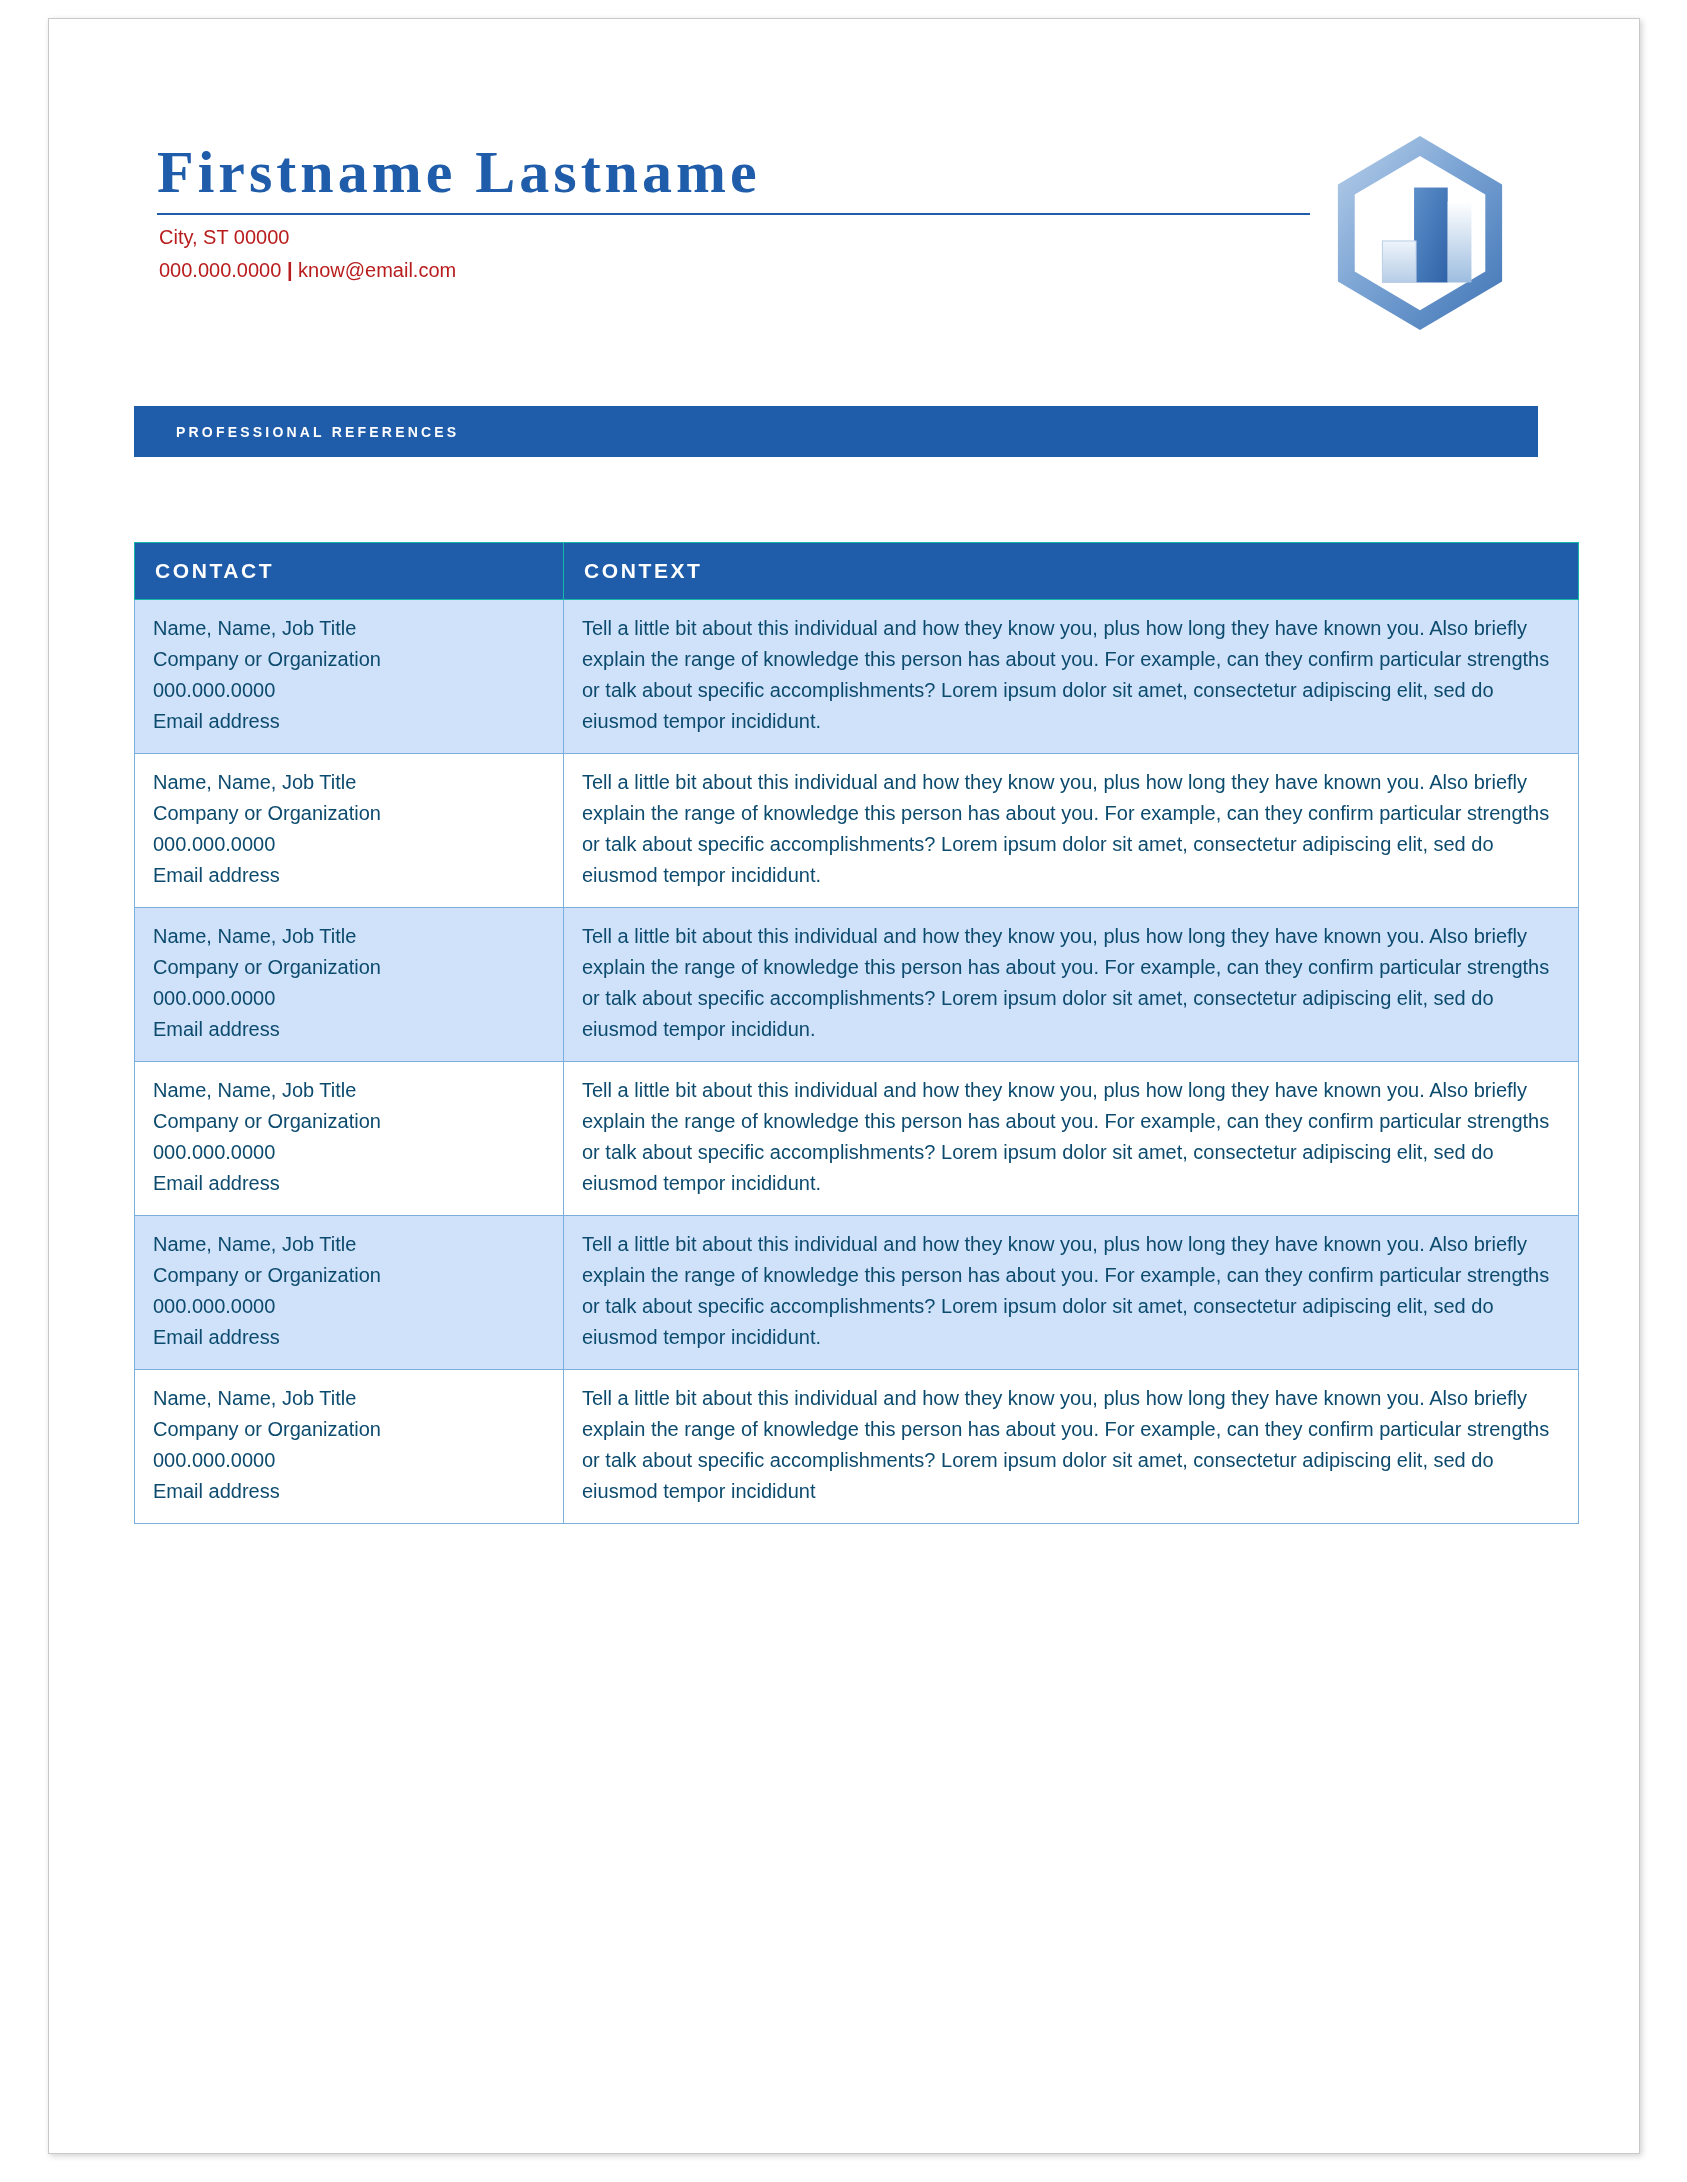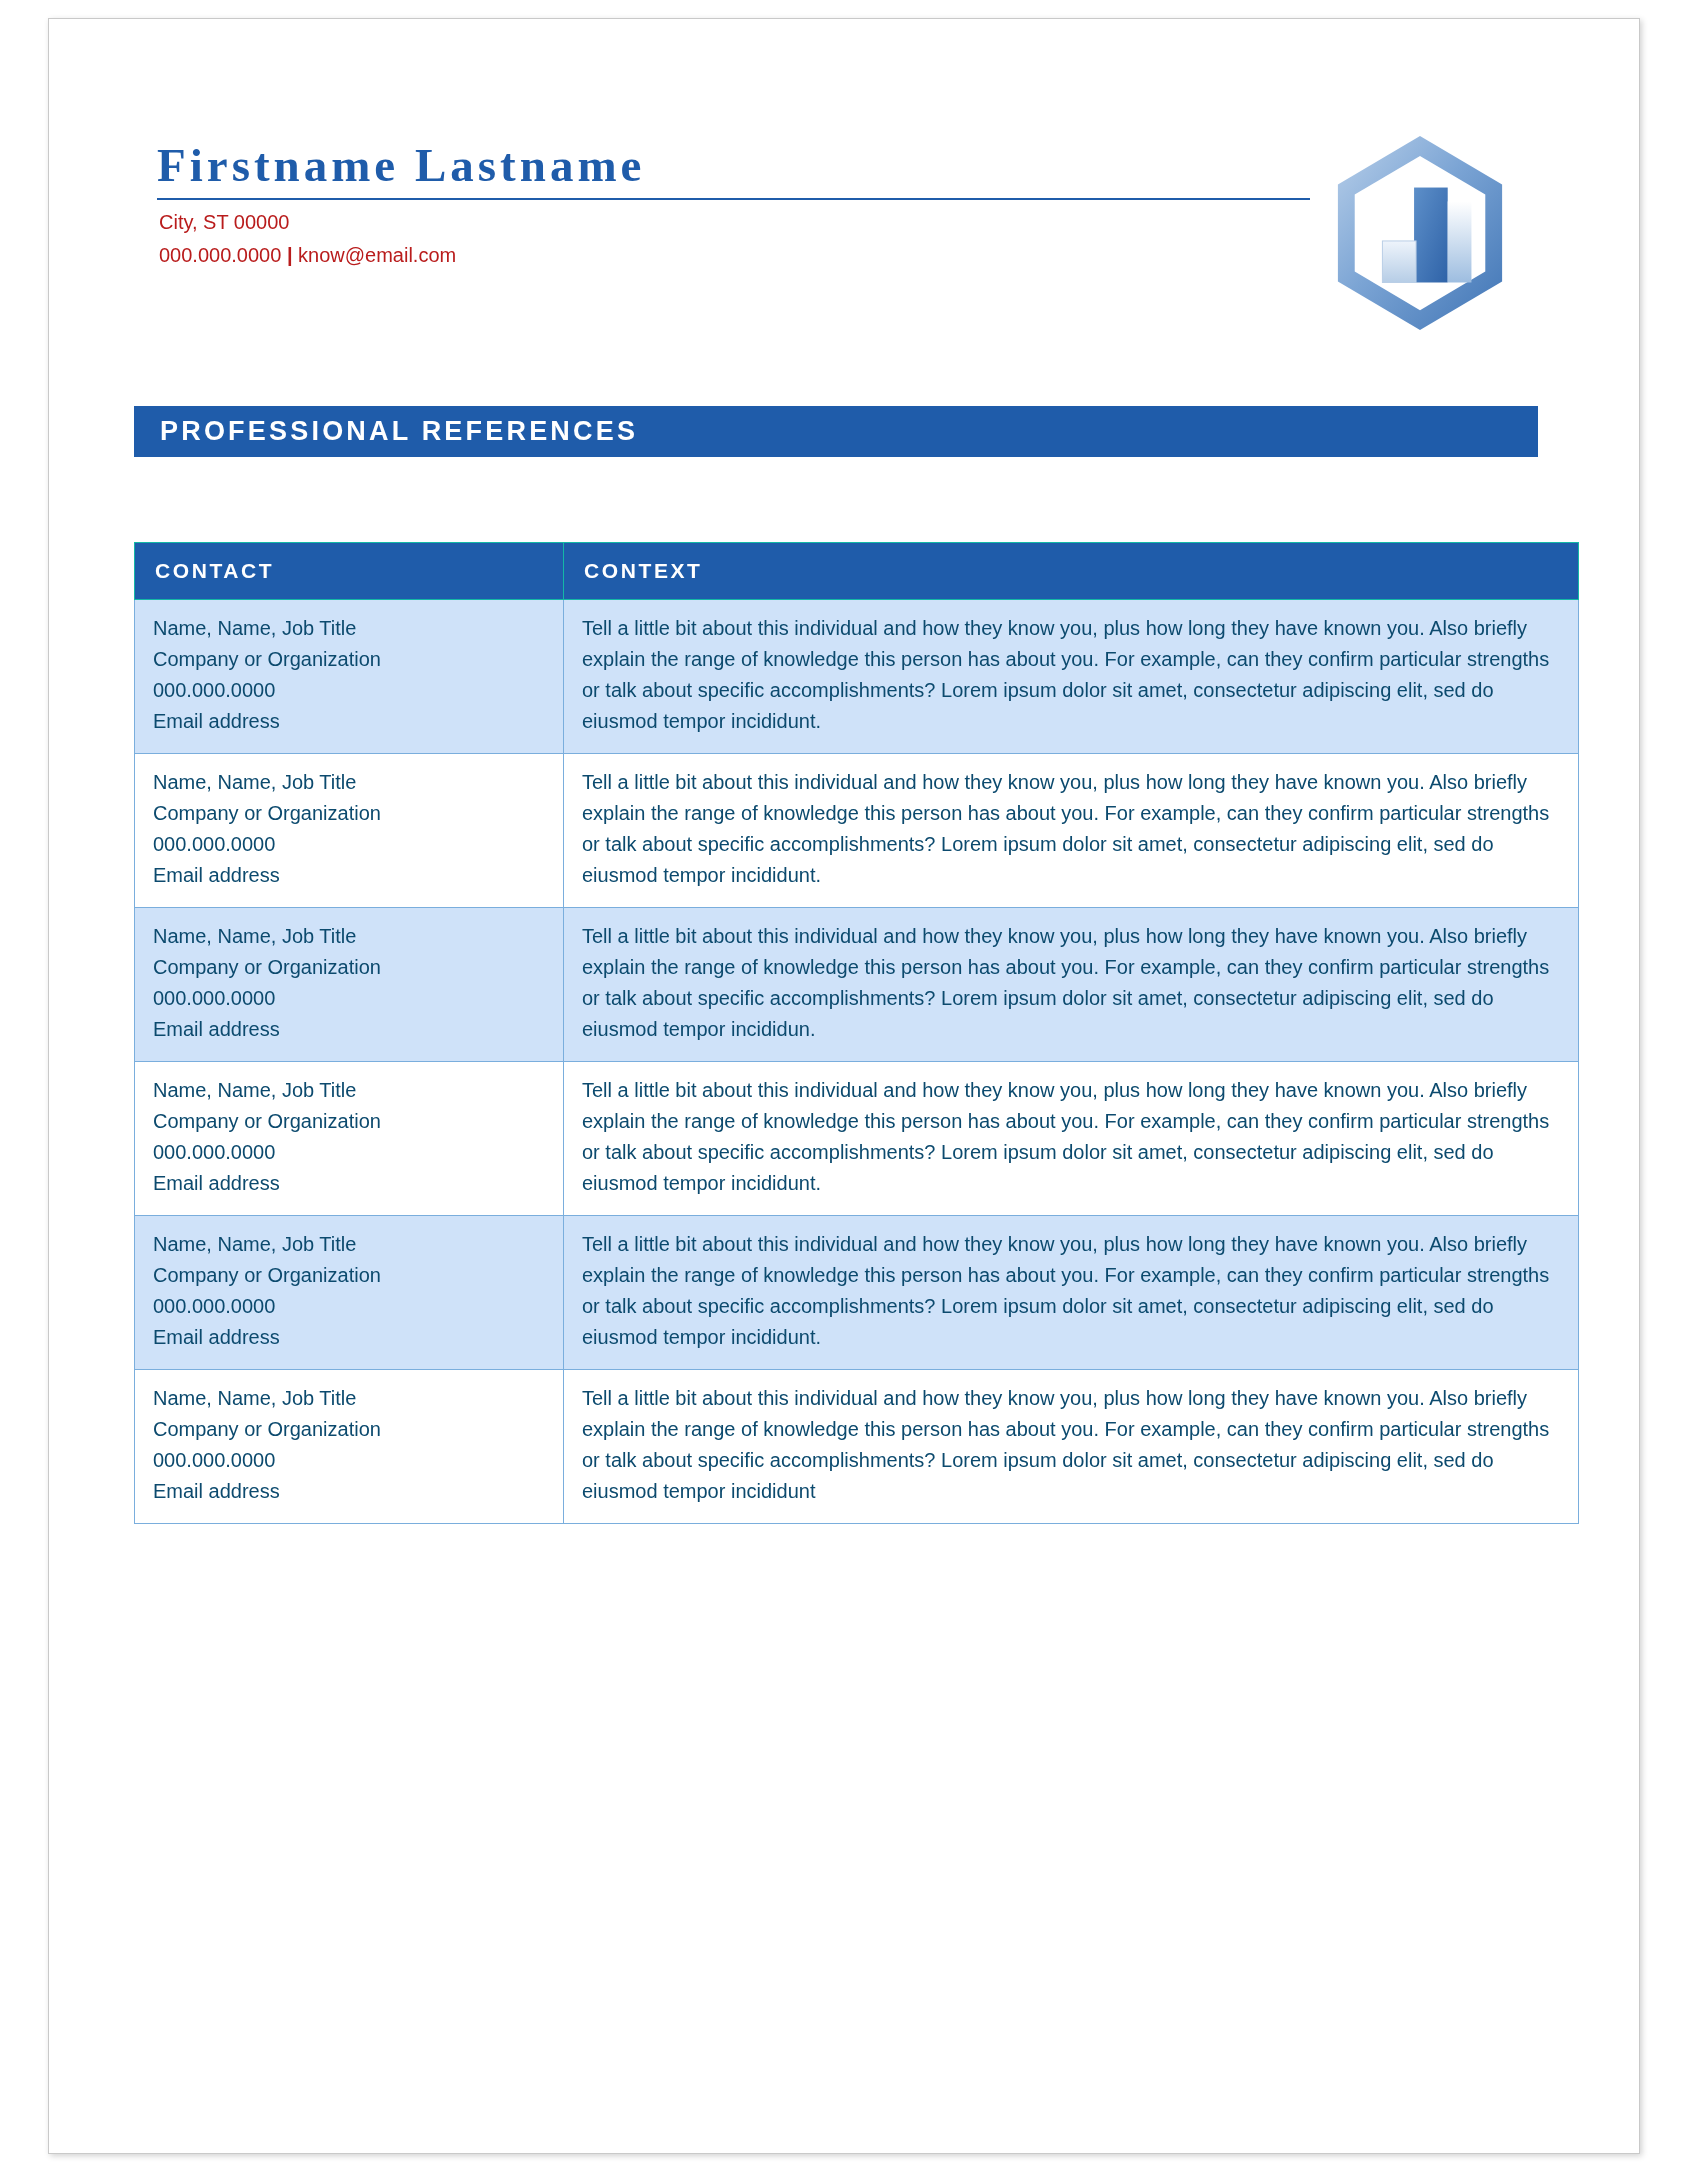--- a/index.html
+++ b/index.html
@@ -32,21 +32,21 @@
     width: 1406px;
   }
 
   
   .header {
     position: relative;
     height: 248px;
   }
   .name {
     font-family: "Liberation Serif", serif;
-    font-size: 47px;
+    font-size: 60px;
     font-weight: bold;
     letter-spacing: 4px;
     color: #1f5caa;
     margin: 0;
     padding: 0 0 6px 23px;
     white-space: nowrap;
   }
   .name-rule {
     width: 1153px;
     height: 2px;
@@ -77,24 +77,24 @@
   .section-bar {
     margin-top: 20px;
     background: #1f5caa;
     height: 51px;
     display: flex;
     align-items: center;
     width: 1404px;
   }
   .section-bar span {
     color: #ffffff;
-    font-size: 27px;
+    font-size: 14px;
     font-weight: bold;
     letter-spacing: 3.2px;
-    padding-left: 26px;
+    padding-left: 42px;
     font-family: "Liberation Sans", sans-serif;
   }
 
   
   .table {
     margin-top: 85px;
     width: 1404px;
     border-collapse: collapse;
     table-layout: fixed;
   }

